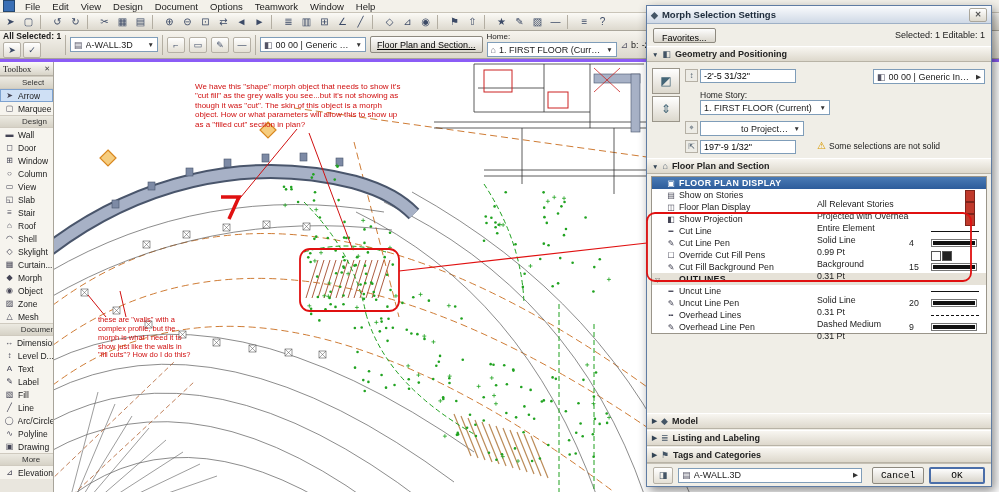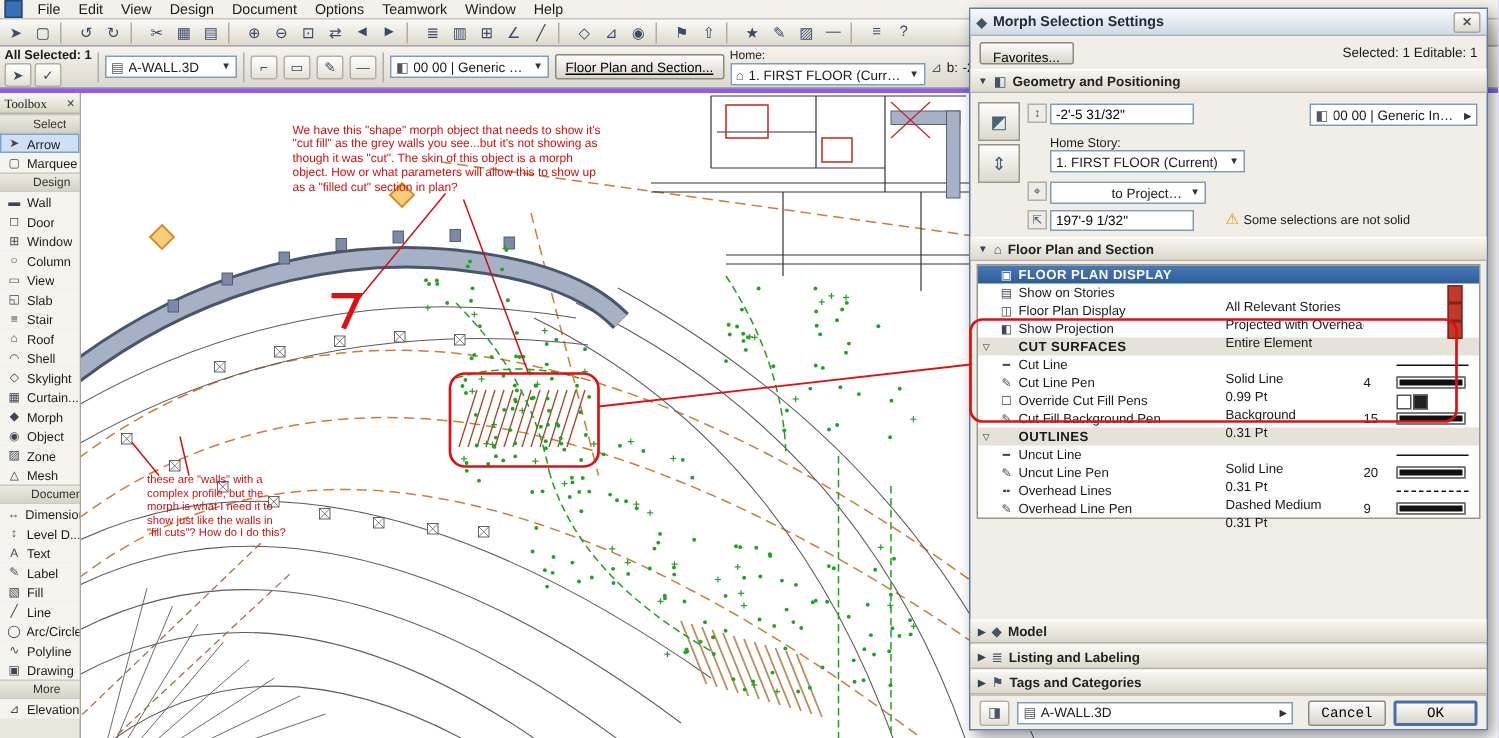--- a/index.html
+++ b/index.html
@@ -930,28 +930,20 @@
 
         <div class="srow">
           <span class="c-exp"></span>
           <span class="c-ico">◧</span>
           <span class="c-label">Show Projection</span>
           <span class="c-value">Entire Element</span>
           <span class="c-num"></span>
           <span class="c-prev p-redicon"></span>
         </div>
 
-        <div class="srow t-hgrey">
-          <span class="c-exp">▽</span>
-          <span class="c-ico"></span>
-          <span class="c-label">CUT SURFACES</span>
-          <span class="c-value"></span>
-          <span class="c-num"></span>
-          <span class="c-prev"></span>
-        </div>
 
         <div class="srow">
           <span class="c-exp"></span>
           <span class="c-ico">━</span>
           <span class="c-label">Cut Line</span>
           <span class="c-value">Solid Line</span>
           <span class="c-num"></span>
           <span class="c-prev p-solid"></span>
         </div>
 

